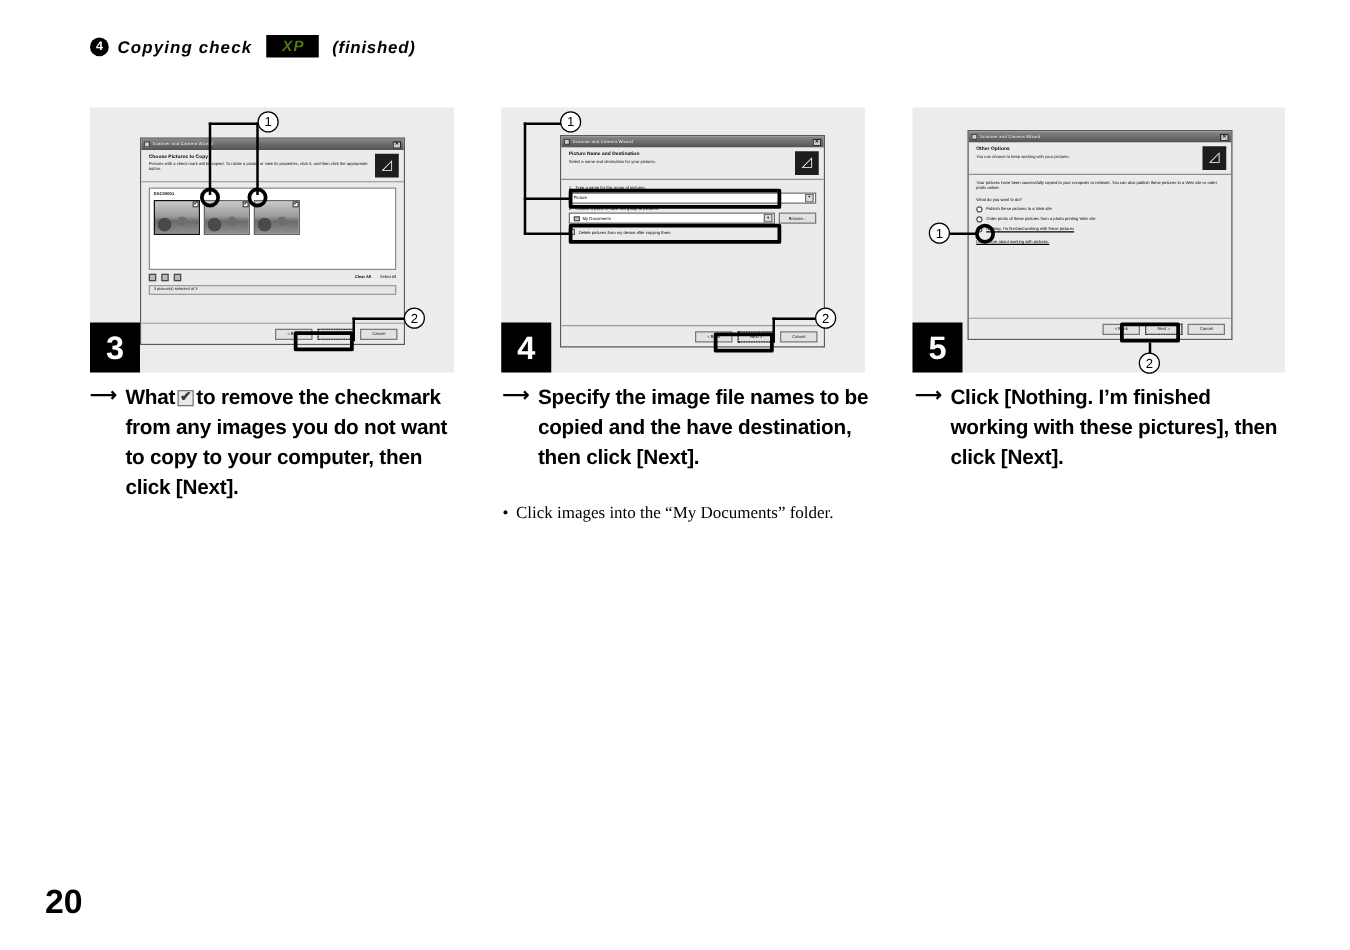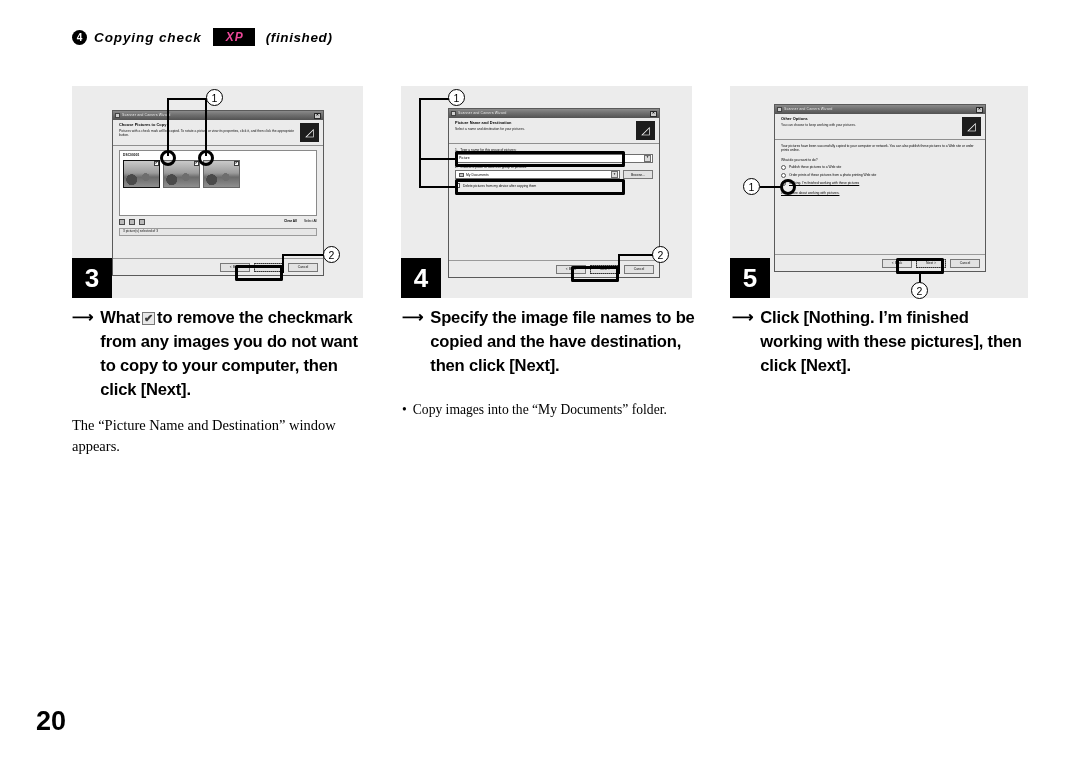--- a/index.html
+++ b/index.html
@@ -21,21 +21,21 @@
     letter-spacing:0.9px;
   }
   .hdr-bullet {
     width:15px; height:15px; border-radius:50%;
     background:#000; color:#fff;
     font-size:10px; font-style:normal; font-weight:bold;
     display:flex; align-items:center; justify-content:center;
     letter-spacing:0;
   }
   .xp-badge {
-    background:#000; color:#ec4899;
+    background:#000; color:#4d7c0f;
     font-style:italic; font-weight:bold;
     font-size:12px; letter-spacing:1px;
     padding:2px 11px 2px 13px;
     margin:0 4px;
     display:inline-block;
   }
   .hdr-cont { font-style:italic; font-weight:bold; letter-spacing:0.6px; }
 
   
   .panels { position:absolute; left:72px; top:86px; width:956px; height:212px; }
@@ -447,31 +447,30 @@
   </div>
 </div>
 
 <div class="caption c1">
   <div class="cap-bold">
     <span class="arrow">⟶</span>
     <span>
       <span>What</span><span class="inline-chk"></span><span>to remove the checkmark from any images you do not want to copy to your computer, then click [Next].</span>
     </span>
   </div>
-  <div class="cap-serif">The “Picture Name and Destination” window appears.</div>
 </div>
 
 <div class="caption c2">
   <div class="cap-bold">
     <span class="arrow">⟶</span>
     <span>Specify the image file names to be copied and the have destination, then click [Next].</span>
   </div>
   <div class="cap-bullet">
     <span>•</span>
-    <span>Copy images into the “My Documents” folder.</span>
+    <span>Click images into the “My Documents” folder.</span>
   </div>
 </div>
 
 <div class="caption c3">
   <div class="cap-bold">
     <span class="arrow">⟶</span>
     <span>Click [Nothing. I’m finished working with these pictures], then click [Next].</span>
   </div>
 </div>
 

